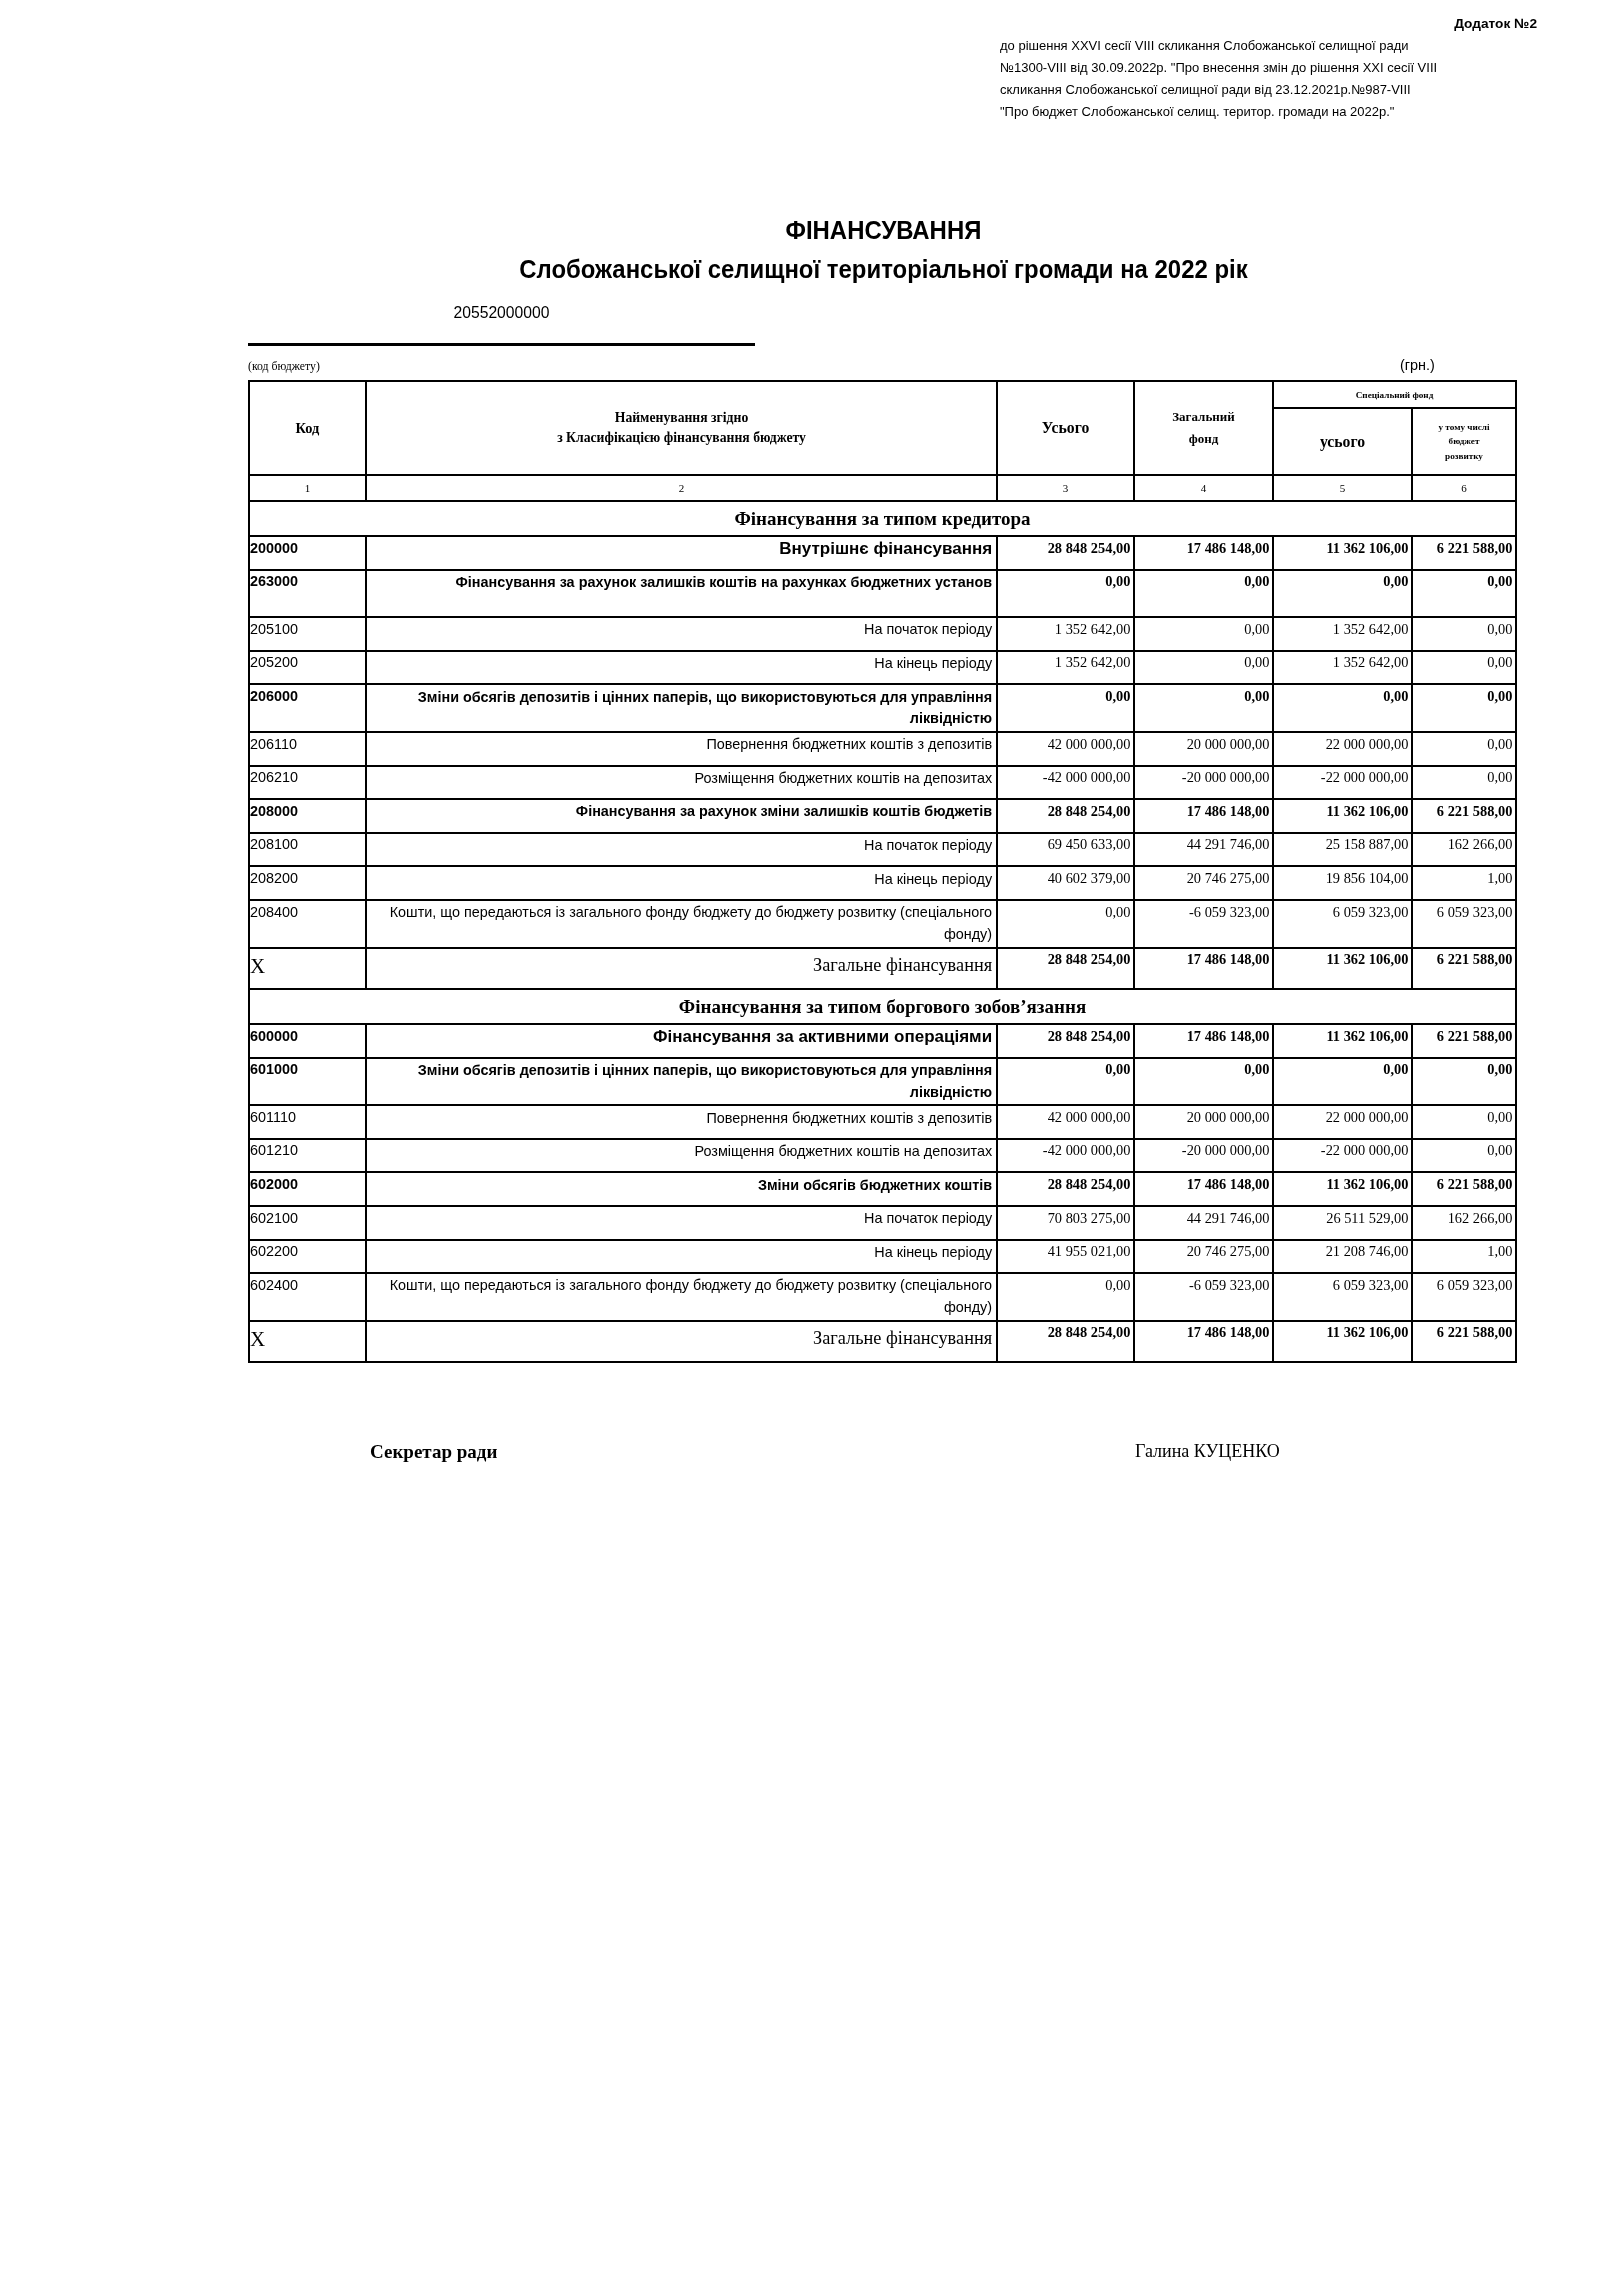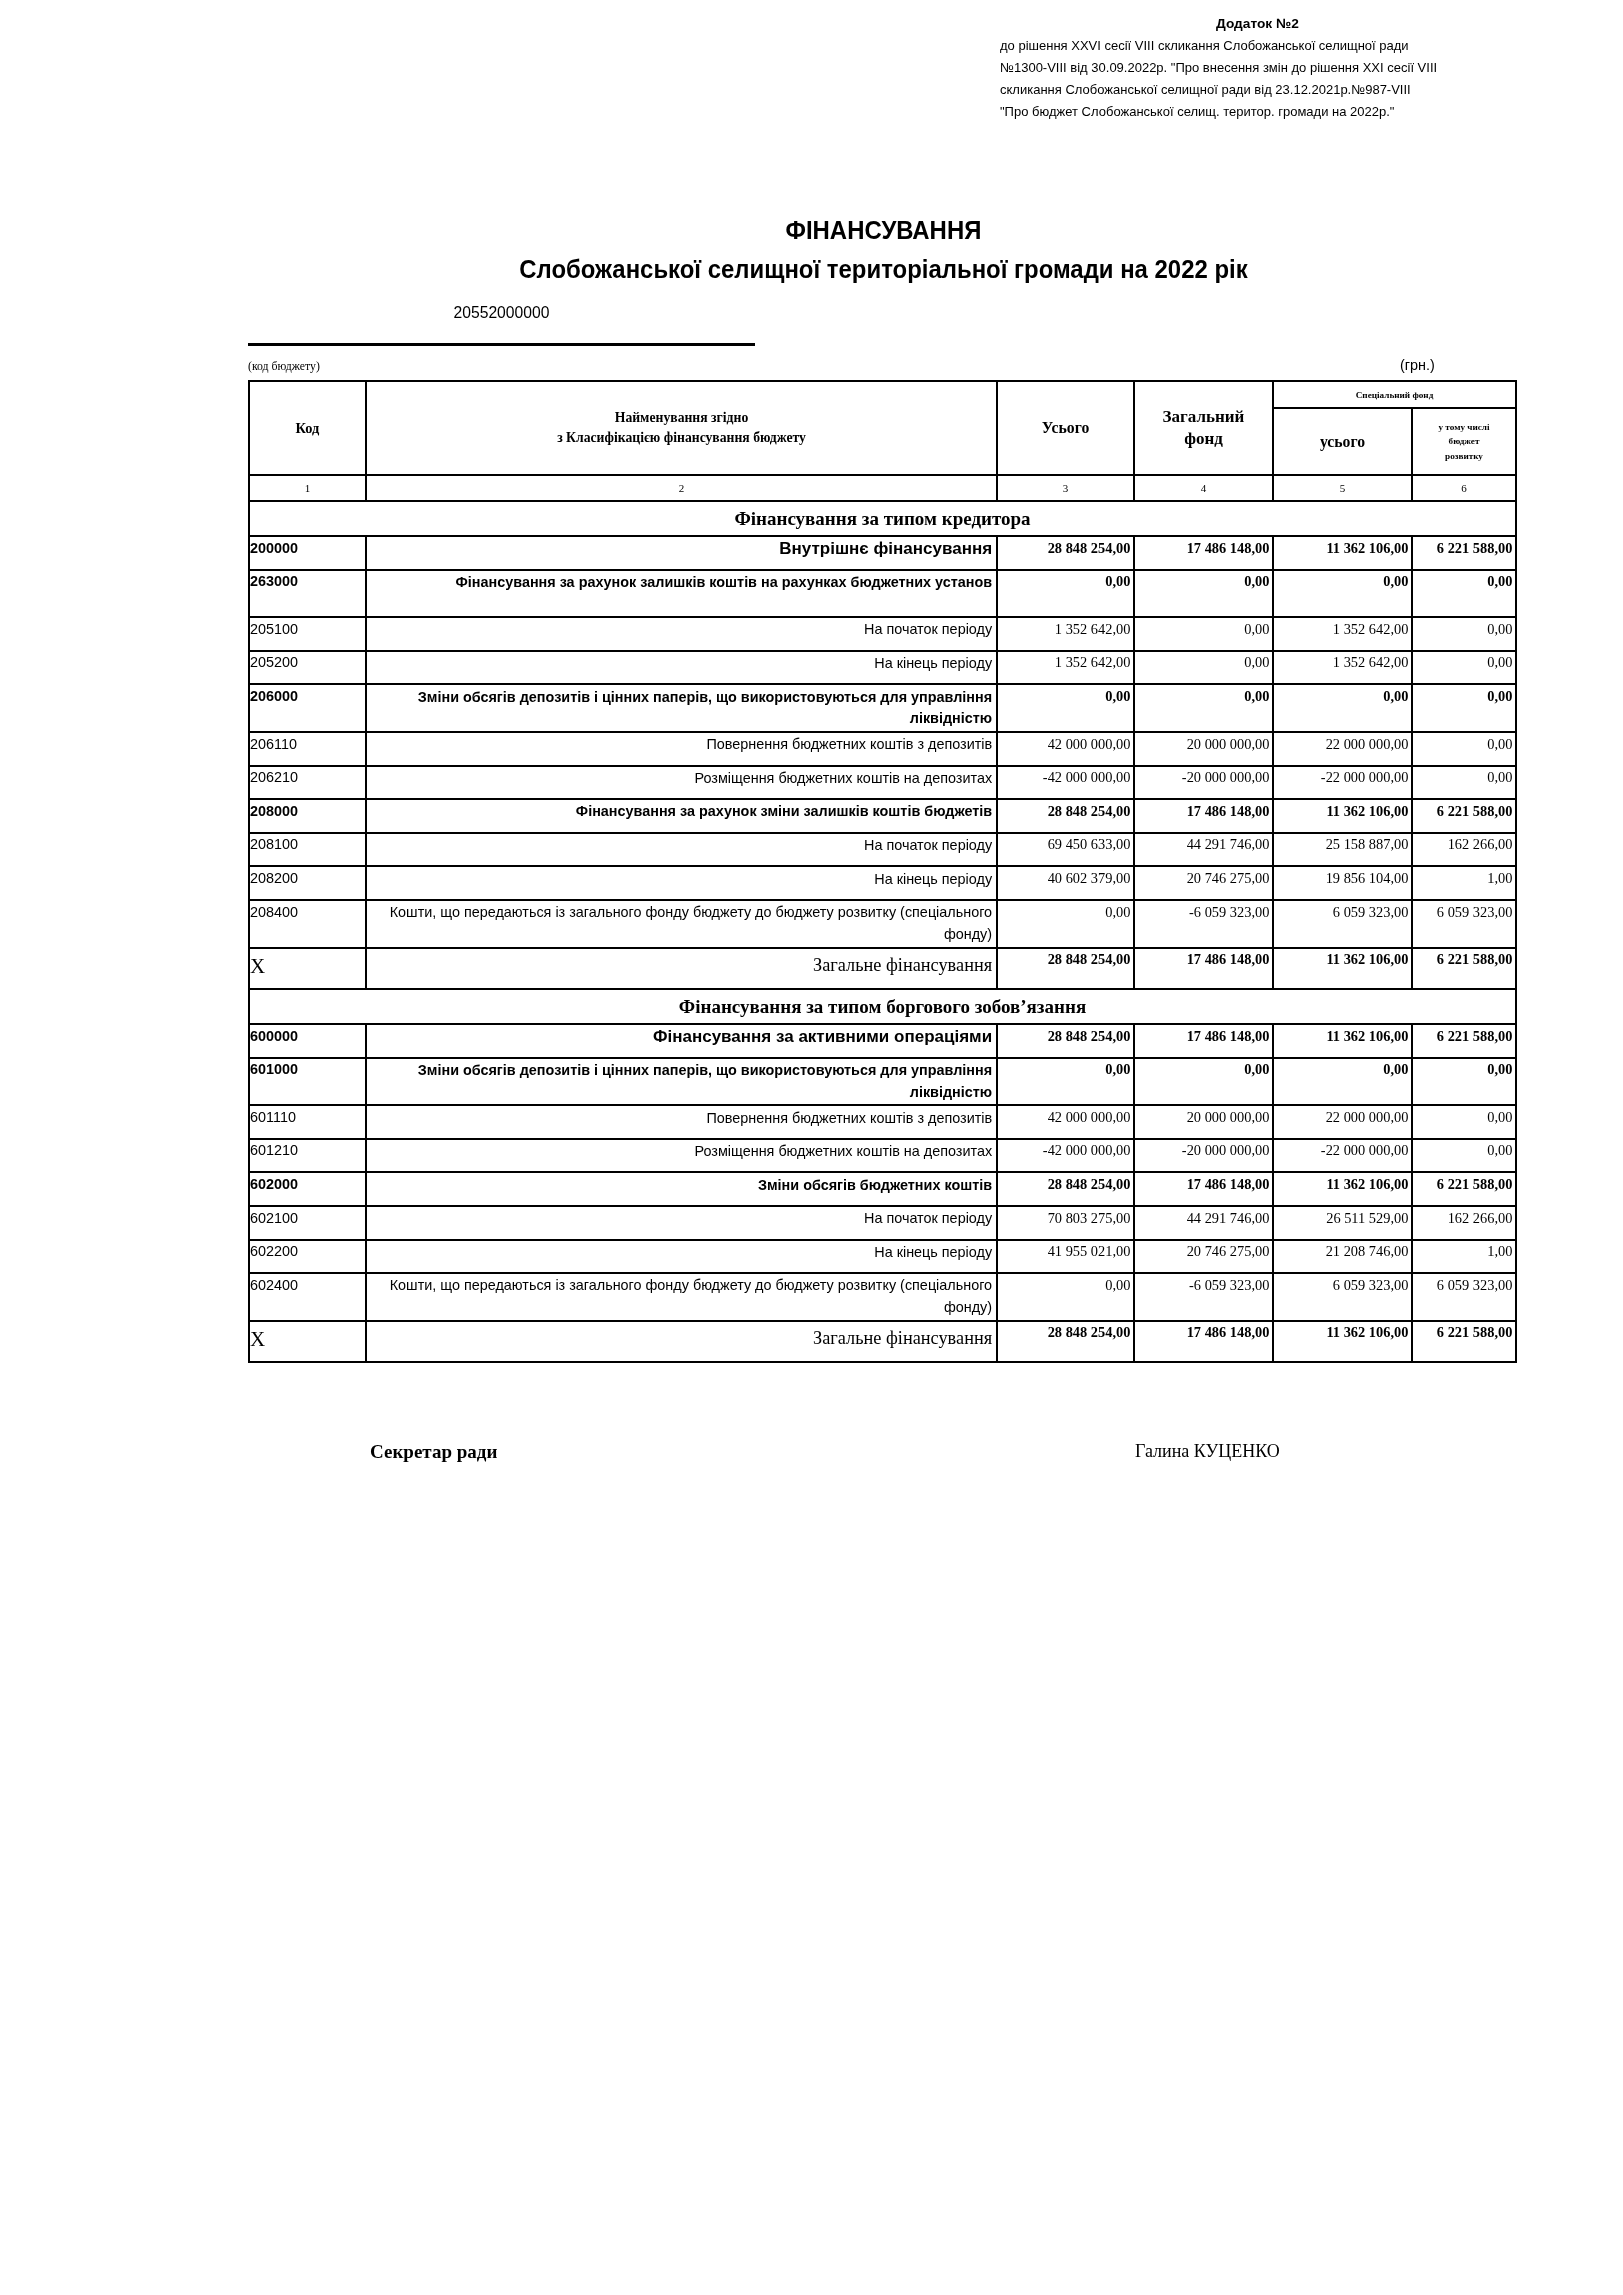--- a/index.html
+++ b/index.html
@@ -1,19 +1,19 @@
 <!DOCTYPE html>
 <html style="font-size:10.5px"><head>
 <meta charset="utf-8">
 <style>
   html, body { margin:0; padding:0; background:#ffffff; }
   body { width:1623px; height:2295px; position:relative; overflow:hidden; color:#000; }
 
   #appendix { position:absolute; left:1000px; top:13px; width:537px; font-family:"Liberation Sans", sans-serif; font-size:13px; line-height:22px; }
-  #appendix .title { font-weight:bold; text-align:left; padding-left:216px; font-size:13.7px; margin-top:0; }
+  #appendix .title { font-weight:bold; text-align:right; padding-left:216px; font-size:13.7px; margin-top:0; }
 
   #doc-title { position:absolute; left:0; width:1767px; top:215px; text-align:center; font-family:"Liberation Sans", sans-serif; font-weight:bold; font-size:26px; transform:scaleX(0.92); transform-origin:883px 0; }
   #doc-subtitle { position:absolute; left:0; width:1767px; top:254px; text-align:center; font-family:"Liberation Sans", sans-serif; font-weight:bold; font-size:26px; transform:scaleX(0.92); transform-origin:883px 0; }
 
   #budget-code { position:absolute; left:248px; top:304px; width:507px; text-align:center; font-family:"Liberation Sans", sans-serif; font-size:15.7px; }
   #budget-line { position:absolute; left:248px; top:343px; width:507px; height:3.3px; background:#000; }
   #budget-caption { position:absolute; left:248px; top:359px; width:507px; text-align:left; font-family:"Liberation Serif", serif; font-size:11.8px; }
 
   #currency { position:absolute; left:1400px; top:357px; font-family:"Liberation Sans", sans-serif; font-size:14.4px; }
 
@@ -23,21 +23,21 @@
   #fin col.c2 { width:631px; }
   #fin col.c3 { width:137px; }
   #fin col.c4 { width:139px; }
   #fin col.c5 { width:139px; }
   #fin col.c6 { width:104px; }
 
   #fin th { font-family:"Liberation Serif", serif; font-weight:bold; vertical-align:middle; text-align:center; }
   .h-code { font-size:14.4px; }
   .h-name { font-size:13.7px; line-height:19.6px; }
   .h-total { font-size:15.7px; }
-  .h-gen { font-size:17px; line-height:22px; }
+  .h-gen { font-size:13px; line-height:22px; }
   .h-special { font-size:9.2px; height:25px; }
   .h-sub-total { font-size:15.7px; height:65px; }
   .h-sub-dev { font-size:9.2px; line-height:14.4px; }
   .num-row td { font-family:"Liberation Serif", serif; font-size:11px; text-align:center; vertical-align:middle !important; height:24px; }
 
   .section td { font-family:"Liberation Serif", serif; font-weight:bold; font-size:19px; text-align:center; vertical-align:middle !important; height:33px; }
 
   .r td { height:29px; }
   .r.tall td { height:43px; }
   .r.x td { height:33px; }

